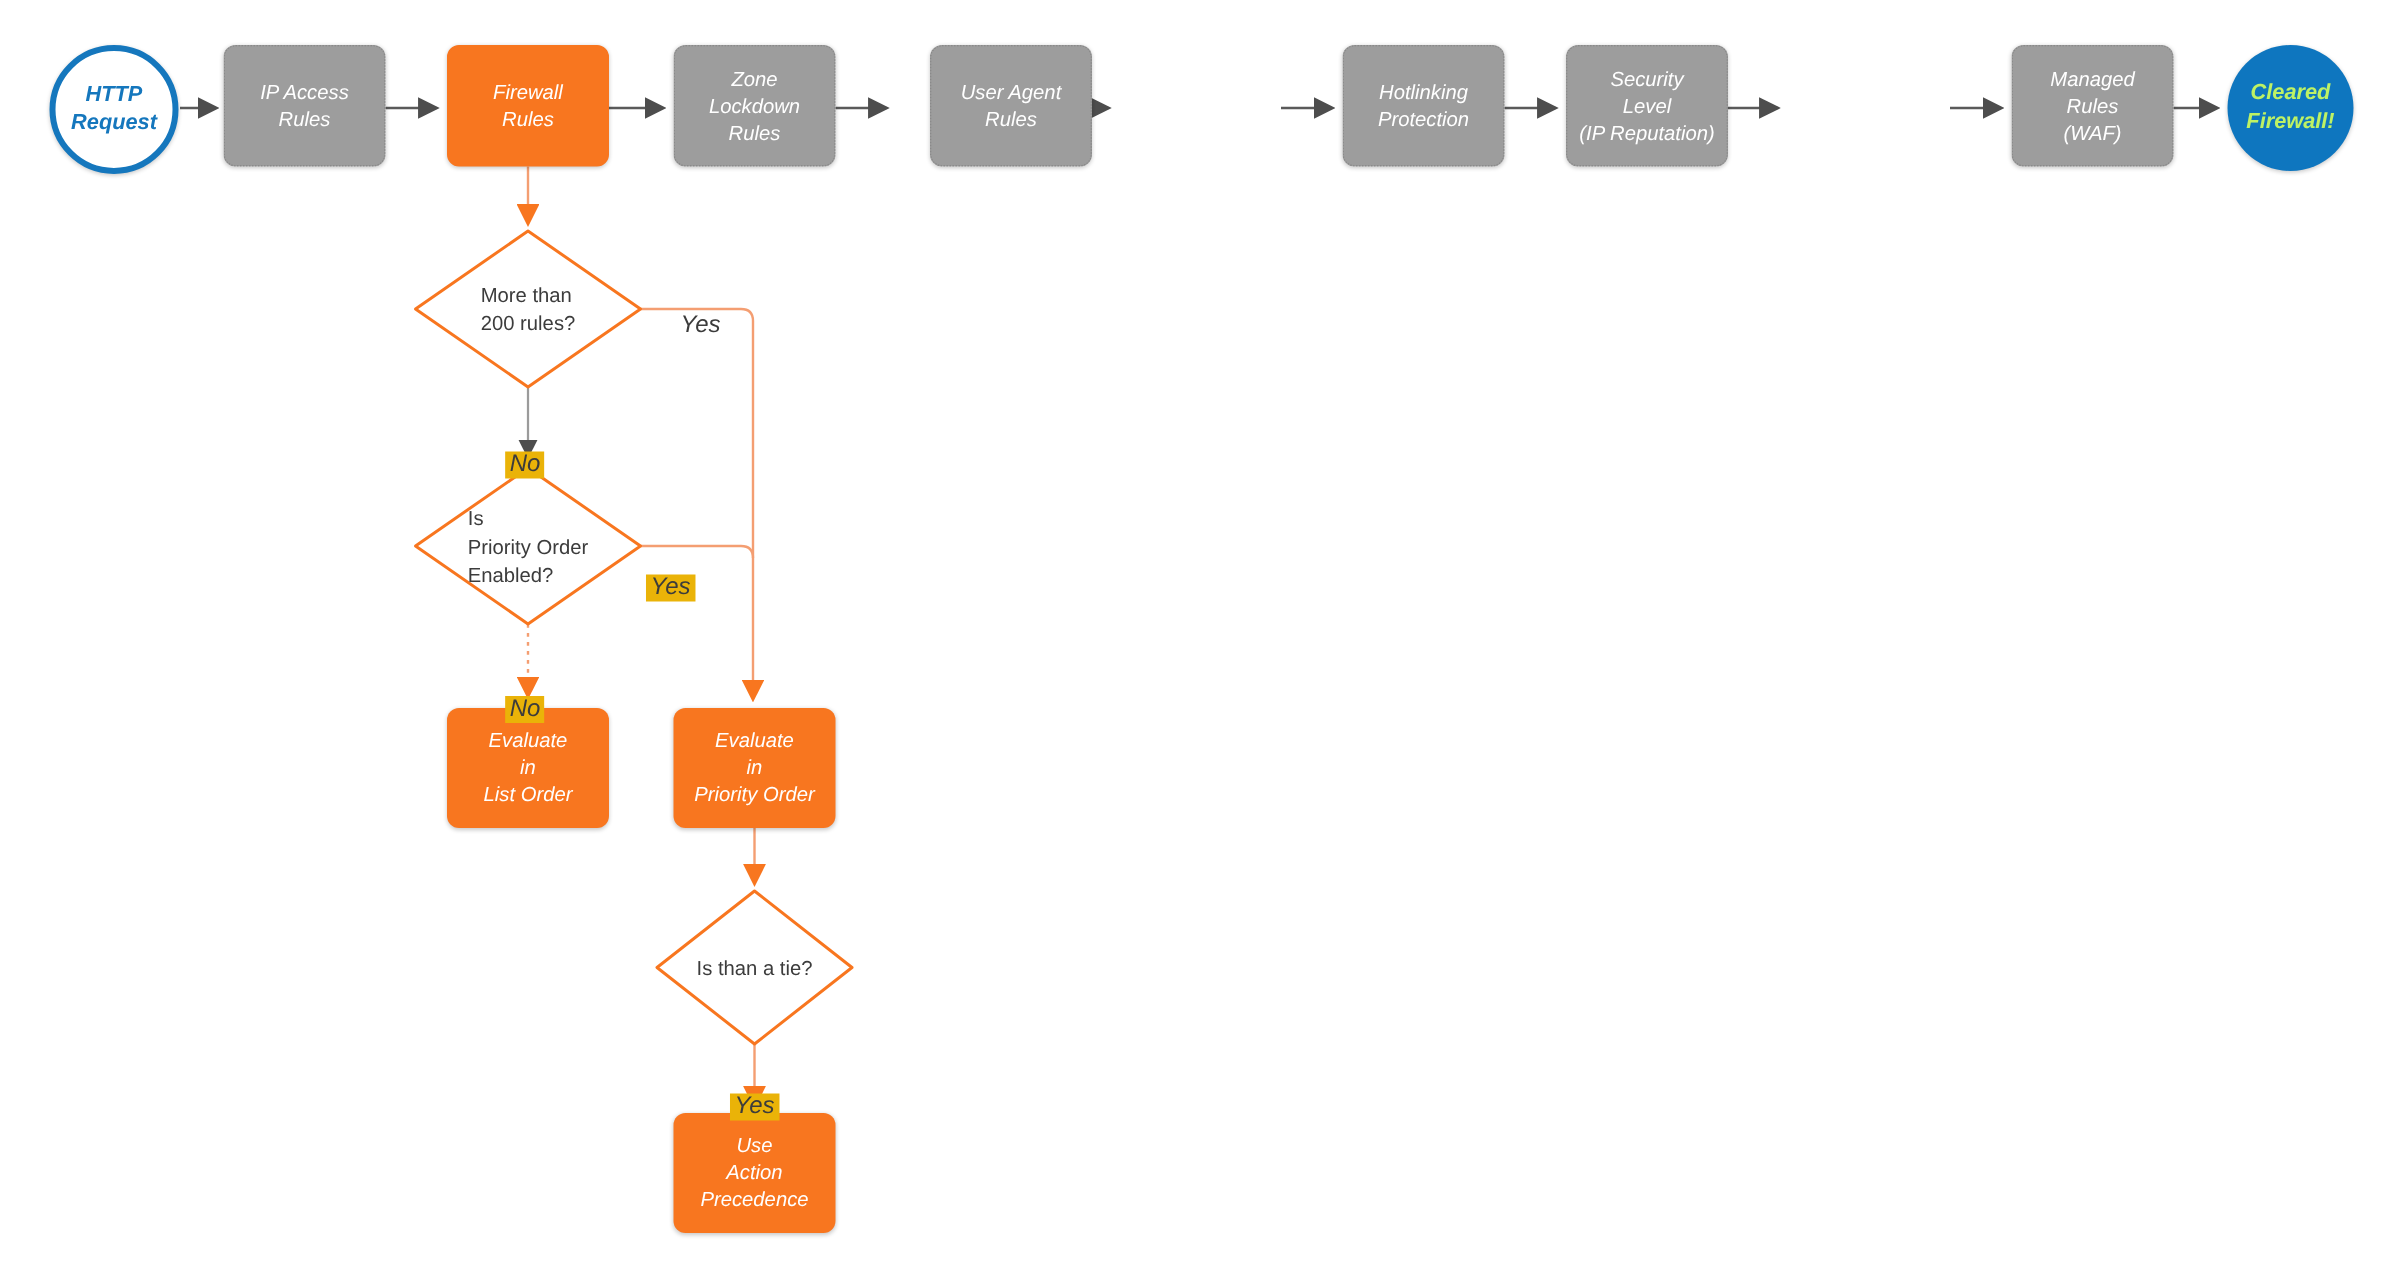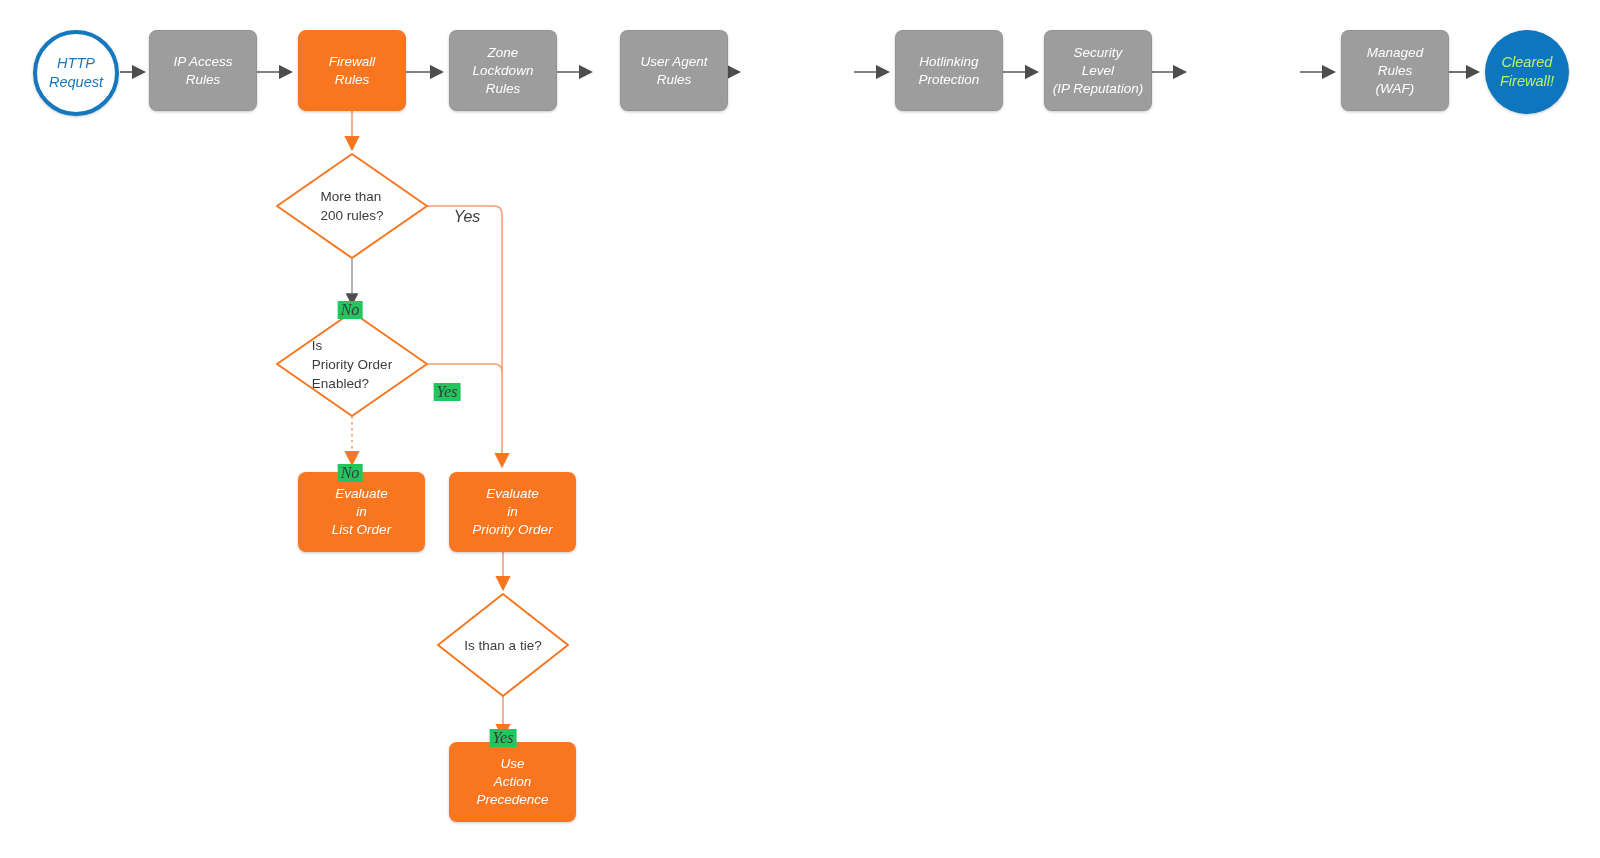--- a/index.html
+++ b/index.html
@@ -54,38 +54,38 @@
     font-style: italic;
     font-size: 13.5px;
     line-height: 18px;
     box-shadow: 0 1px 3px rgba(0,0,0,0.22);
   }
   .step-active {
     background: var(--orange);
     border: 1px solid var(--orange);
   }
   .action {
-    width: 127px;
+    width: 108px;
     height: 80px;
     border-radius: 8px;
     background: var(--orange);
     color: #ffffff;
     font-style: italic;
     font-size: 13.5px;
     line-height: 18px;
     box-shadow: 0 1px 3px rgba(0,0,0,0.22);
   }
   .circle {
     width: 86px;
     height: 86px;
     border-radius: 50%;
     background: #ffffff;
     border: 4px solid var(--blue);
     color: var(--blue);
-    font-weight: normal;
+    font-weight: bold;
     font-style: italic;
     font-size: 14.5px;
     line-height: 19px;
     box-shadow: 0 1px 3px rgba(0,0,0,0.22);
     align-items: center;
   }
   .circle-filled {
     width: 84px;
     height: 84px;
     border: none;
@@ -105,21 +105,21 @@
   }
   .edge-label {
     position: absolute;
     transform: translate(-50%, -50%);
     color: var(--text-dark);
     font-style: italic;
     font-size: 16px;
     padding: 0 3px;
     margin-top: 28px;
   }
-  .edge-label.on-line { background: #22c55e; font-family: Liberation Serif, serif; }
+  .edge-label.on-line { background: #eab308; }
 </style>
 </head>
 <body>
 
 <div class="canvas">
 
   <svg class="connectors" viewBox="0 0 1600 858">
     <defs>
       <marker id="ah-dark" viewBox="0 0 10 10" refX="8.5" refY="5" markerWidth="8.5" markerHeight="8.5" orient="auto-start-reverse">
         <path d="M0,0 L10,5 L0,10 z" class="ah-dark-fill"></path>

